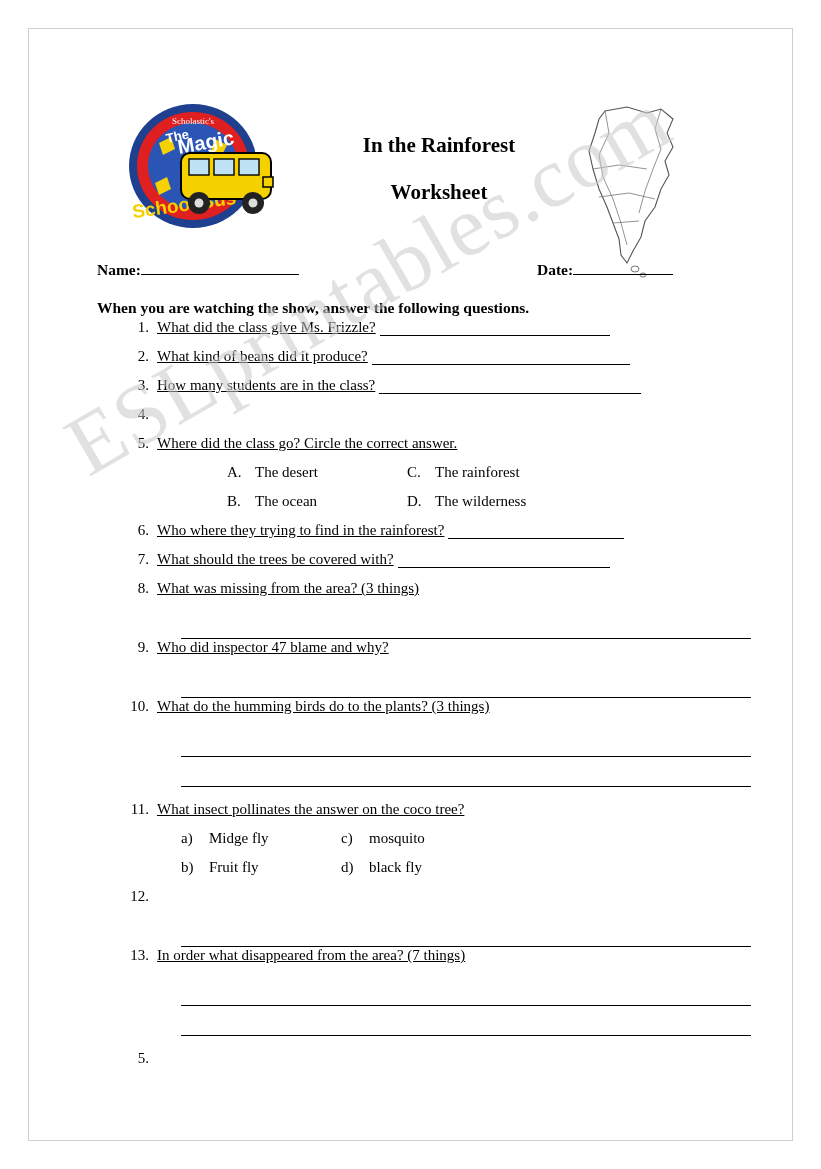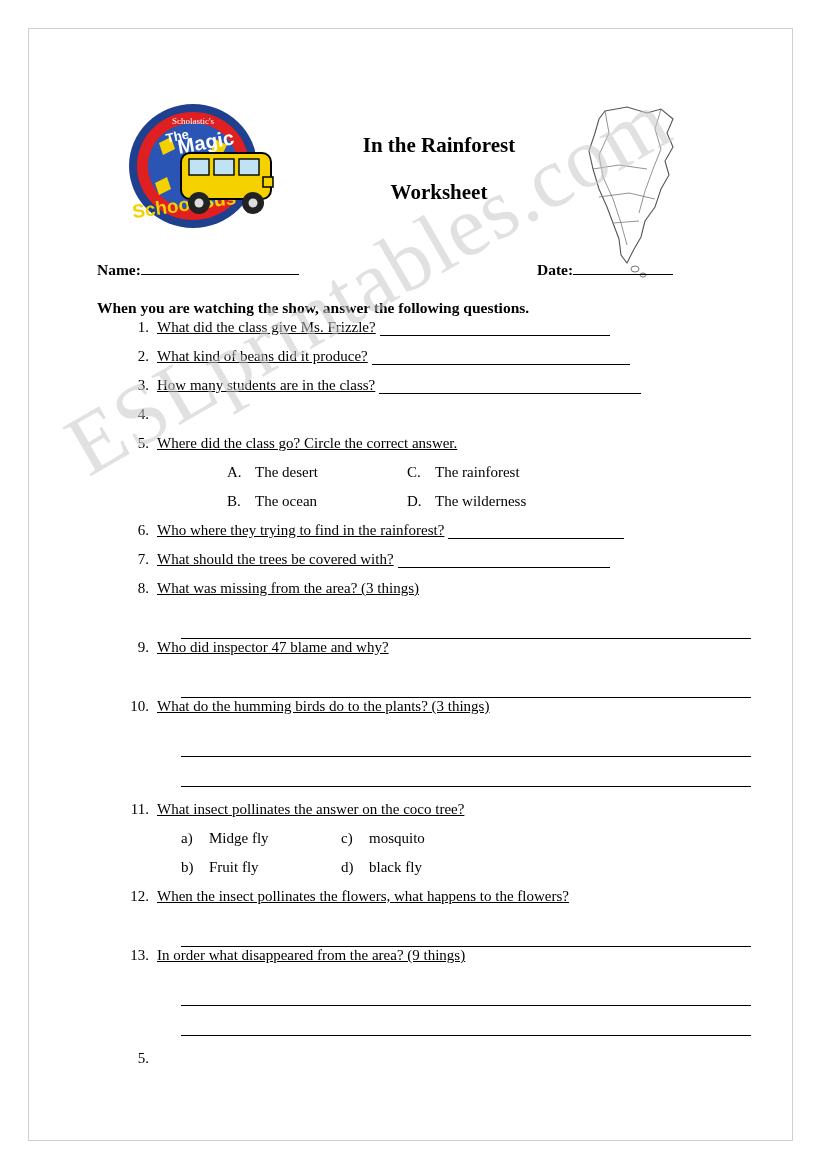--- a/index.html
+++ b/index.html
@@ -371,27 +371,26 @@
           <span>Fruit fly</span>
         </div>
         <div class="choice2-wide">
           <span class="ch2-letter">d)</span>
           <span>black fly</span>
         </div>
       </div>
 
       <div class="q q-line">
         <span class="qnum">12.</span>
-        <span class="qtext">When the insect pollinates the flowers, what happens to the flowers?</span>
       </div>
       <div class="answer-rule"></div>
 
       <div class="q q-line">
         <span class="qnum">13.</span>
-        <span class="qtext">In order what disappeared from the area? (9 things)</span>
+        <span class="qtext">In order what disappeared from the area? (7 things)</span>
       </div>
       <div class="answer-rule"></div>
       <div class="answer-rule"></div>
 
       <div class="gap"></div>
 
       <div class="q q-line">
         <span class="qnum">5.</span>
       </div>
 

